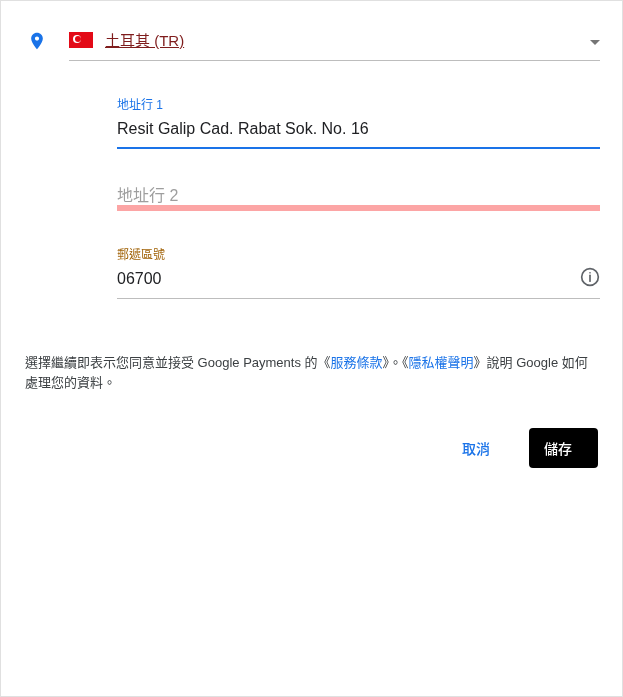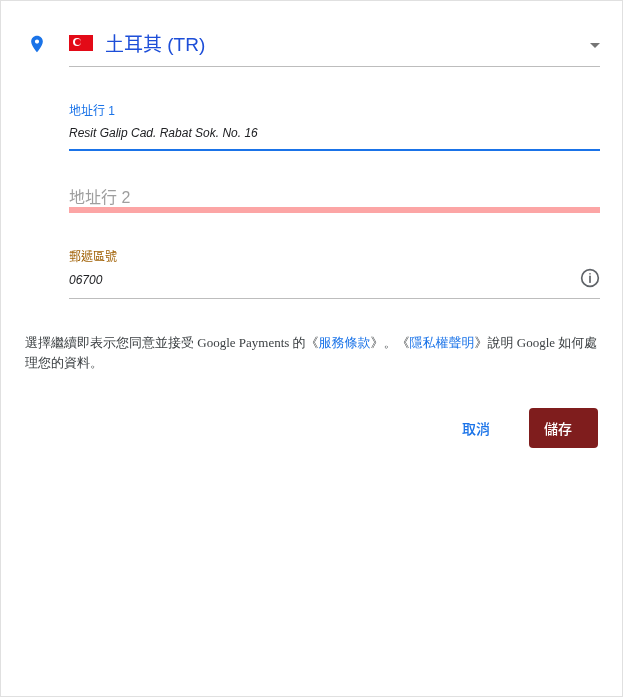--- a/index.html
+++ b/index.html
@@ -60,32 +60,34 @@
       position: absolute;
       left: 6px;
       top: 4px;
       width: 6px;
       height: 6px;
       border-radius: 50%;
       background: #E30A17;
     }
     .country-text {
       flex: 1;
-      font-size: 19px;
-      color: #1d4ed8;
+      font-size: 15px;
+      color: #7f1d1d;
+      text-decoration: underline;
     }
     .dropdown-caret {
       color: #757575;
     }
     .fields-wrap {
       margin-left: 46px;
     }
     .field {
       margin-top: 34px;
       position: relative;
+      margin-left: 48px;
     }
     .field-label {
       font-size: 12px;
       color: #a16207;
       margin-bottom: 4px;
       display: block;
     }
     .field-label.focused {
       color: #1a73e8;
     }
@@ -96,26 +98,25 @@
       padding-bottom: 6px;
     }
     .field-input-row.focused {
       border-bottom: 2px solid #1a73e8;
       padding-bottom: 5px;
     }
     .field-input {
       flex: 1;
       border: none;
       outline: none;
-      font-size: 12px;
+      font-size: 16px;
       color: #202124;
       padding: 4px 0;
       font-family: inherit;
       background: transparent;
-      font-style: italic;
     }
     .field-input::placeholder {
       color: #9e9e9e;
     }
     .field-placeholder-only {
       border-bottom: 6px solid #fca5a5;
       padding: 4px 0 0 0;
     }
     .field-placeholder-only input {
       border: none;
@@ -128,26 +129,25 @@
     }
     .field-placeholder-only input::placeholder {
       color: #9e9e9e;
     }
     .info-icon-wrap {
       cursor: pointer;
       color: #5f6368;
       padding-left: 8px;
     }
     .consent-text {
-      margin-top: 34px;
+      margin-top: 54px;
       font-size: 13px;
       color: #3c4043;
       line-height: 1.5;
       padding: 0 2px;
-      font-family: Liberation Serif, serif;
     }
     .consent-text a {
       color: #1a73e8;
       text-decoration: none;
       cursor: pointer;
     }
     .button-row {
       display: flex;
       justify-content: flex-end;
       gap: 13px;
@@ -161,21 +161,21 @@
       border: none;
       cursor: pointer;
       font-family: inherit;
       border-radius: 4px;
     }
     .btn-cancel {
       background: transparent;
       color: #1a73e8;
     }
     .btn-save {
-      background: #7f1d1d;
+      background: #000000;
       color: #fff;
       padding-left: 15px;
     }
   </style>
 </head>
 <body>
 
 <div class="form-container">
 
   <div class="country-row">

